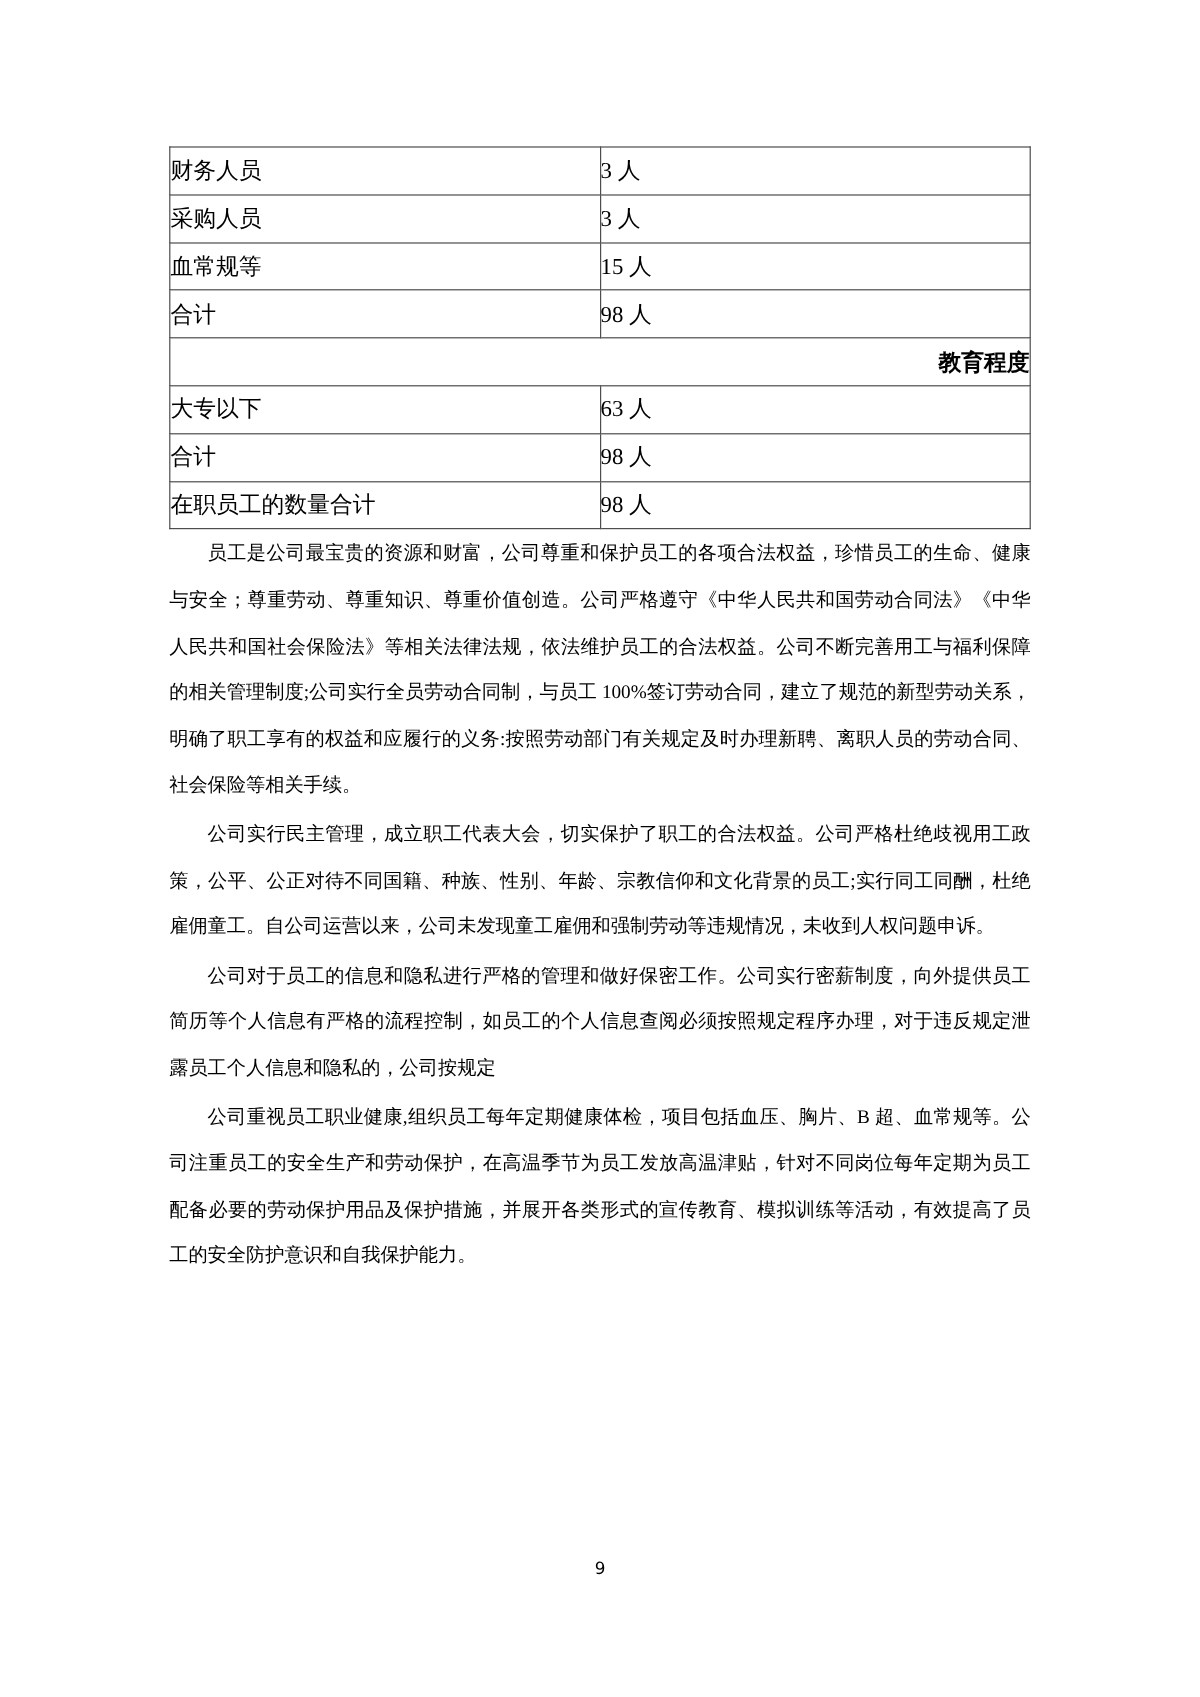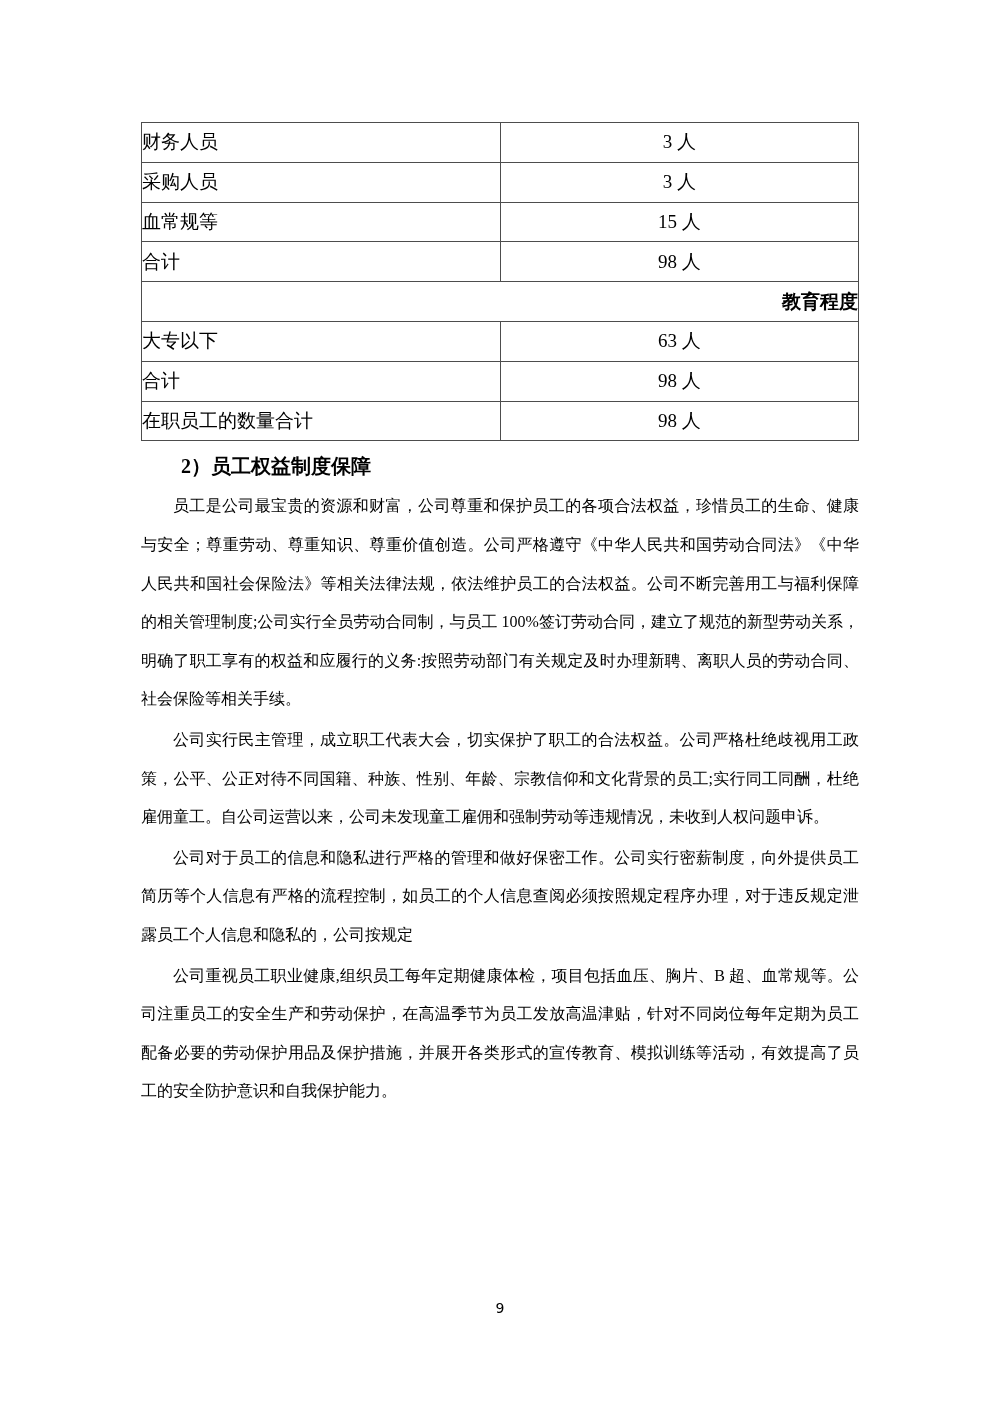--- a/index.html
+++ b/index.html
@@ -33,21 +33,20 @@
     font-size: 19px;
     padding: 0;
     vertical-align: middle;
   }
   td.cell-label {
     text-align: left;
     padding-left: 11px;
     margin-top: 40px;
   }
   td.cell-value {
-    text-align: center;
   }
   td.cell-span-header {
     text-align: right;
     font-weight: bold;
   }
   .doc-heading {
     margin: 6px 0 0 0;
     padding-left: 40px;
     font-size: 20px;
     font-weight: bold;
@@ -106,21 +105,20 @@
           <td class="cell-label">合计</td>
           <td class="cell-value">98 人</td>
         </tr>
         <tr>
           <td class="cell-label">在职员工的数量合计</td>
           <td class="cell-value">98 人</td>
         </tr>
       </tbody>
     </table>
 
-    <div class="doc-heading">2）员工权益制度保障</div>
 
     <p class="para">员工是公司最宝贵的资源和财富，公司尊重和保护员工的各项合法权益，珍惜员工的生命、健康与安全；尊重劳动、尊重知识、尊重价值创造。公司严格遵守《中华人民共和国劳动合同法》《中华人民共和国社会保险法》等相关法律法规，依法维护员工的合法权益。公司不断完善用工与福利保障的相关管理制度;公司实行全员劳动合同制，与员工 100%签订劳动合同，建立了规范的新型劳动关系，明确了职工享有的权益和应履行的义务:按照劳动部门有关规定及时办理新聘、离职人员的劳动合同、社会保险等相关手续。</p>
     <p class="para">公司实行民主管理，成立职工代表大会，切实保护了职工的合法权益。公司严格杜绝歧视用工政策，公平、公正对待不同国籍、种族、性别、年龄、宗教信仰和文化背景的员工;实行同工同酬，杜绝雇佣童工。自公司运营以来，公司未发现童工雇佣和强制劳动等违规情况，未收到人权问题申诉。</p>
     <p class="para">公司对于员工的信息和隐私进行严格的管理和做好保密工作。公司实行密薪制度，向外提供员工简历等个人信息有严格的流程控制，如员工的个人信息查阅必须按照规定程序办理，对于违反规定泄露员工个人信息和隐私的，公司按规定</p>
     <p class="para">公司重视员工职业健康,组织员工每年定期健康体检，项目包括血压、胸片、B 超、血常规等。公司注重员工的安全生产和劳动保护，在高温季节为员工发放高温津贴，针对不同岗位每年定期为员工配备必要的劳动保护用品及保护措施，并展开各类形式的宣传教育、模拟训练等活动，有效提高了员工的安全防护意识和自我保护能力。</p>
 
   </div>
 
   <div class="footer">9</div>
 </div>

